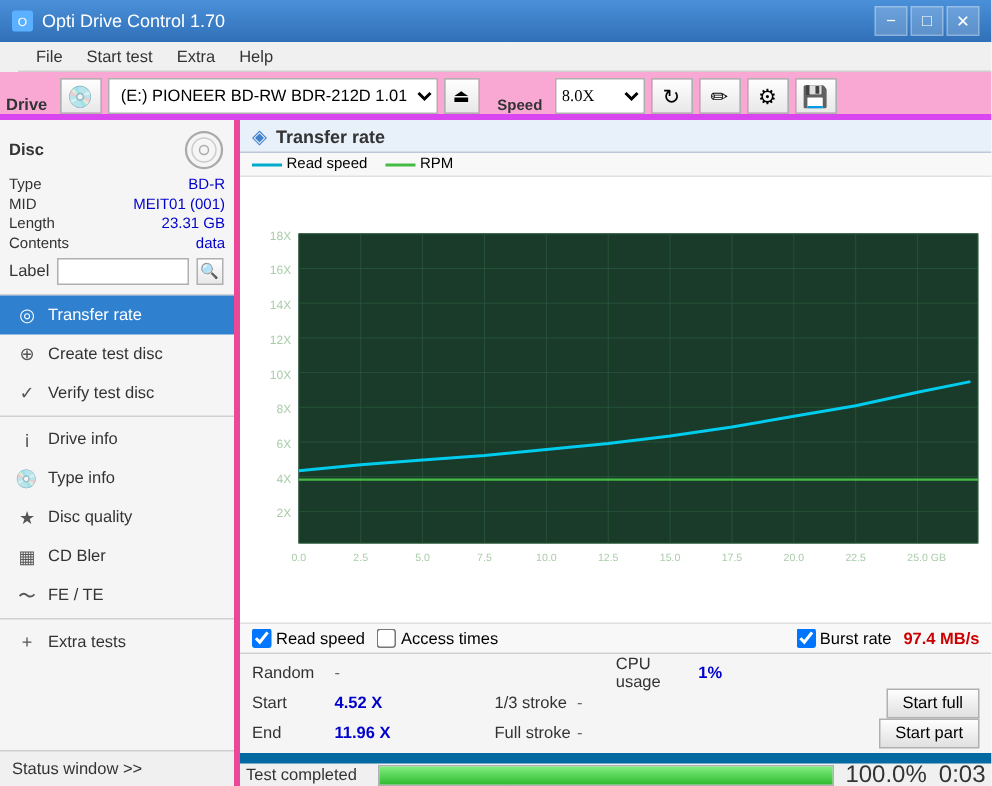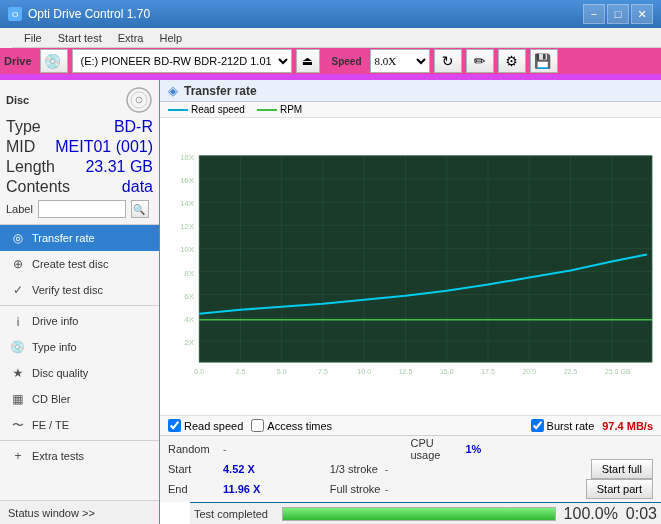--- a/index.html
+++ b/index.html
@@ -10,40 +10,40 @@
     .titlebar-left { display: flex; align-items: center; gap: 6px; }
     .titlebar-icon { width: 14px; height: 14px; background: #5bb0ff; border-radius: 2px; display: flex; align-items: center; justify-content: center; font-size: 8px; color: white; }
     .titlebar-controls { display: flex; gap: 2px; }
     .titlebar-btn { width: 22px; height: 20px; background: rgba(255,255,255,0.2); border: 1px solid rgba(255,255,255,0.3); color: white; font-size: 11px; cursor: pointer; display: flex; align-items: center; justify-content: center; }
 
     
     .menubar { background: #f0f0f0; height: 20px; display: flex; align-items: center; padding: 0 4px; border-bottom: 1px solid #d0d0d0; margin-left: 12px; }
     .menubar-item { padding: 2px 8px; font-size: 11px; cursor: pointer; color: #333; }
 
     
-    .toolbar { background: #ec4899; height: 32px; display: flex; align-items: center; padding: 0 4px; border-bottom: 6px solid #d946ef; gap: 4px; }
+    .toolbar { background: #f9a8d4; height: 32px; display: flex; align-items: flex-end; padding: 0 4px; border-bottom: 4px solid #d946ef; gap: 4px; }
     .toolbar-label { font-size: 11px; font-weight: 600; color: #333; margin-right: 4px; }
     .drive-select { height: 24px; width: 220px; font-size: 11px; border: 1px solid #b0b0b0; background: white; padding: 0 4px; }
     .toolbar-btn { width: 24px; height: 24px; border: 1px solid #b0b0b0; background: linear-gradient(to bottom, #fefefe, #e8e8e8); cursor: pointer; display: flex; align-items: center; justify-content: center; font-size: 12px; }
     .speed-label { font-size: 10px; font-weight: 600; color: #333; margin-left: 8px; margin-right: 4px; }
     .speed-select { height: 24px; width: 60px; font-size: 11px; border: 1px solid #b0b0b0; background: white; font-family: Liberation Serif, serif; }
     .toolbar-icon-btn { width: 28px; height: 24px; border: 1px solid #b0b0b0; background: linear-gradient(to bottom, #fefefe, #e8e8e8); cursor: pointer; display: flex; align-items: center; justify-content: center; font-size: 14px; }
 
     
     .main { display: flex; height: calc(524px - 28px - 20px - 32px); }
 
     
-    .sidebar { width: 160px; min-width: 160px; background: #f5f5f5; border-right: 1px solid #ec4899; display: flex; flex-direction: column; }
+    .sidebar { width: 160px; min-width: 160px; background: #f5f5f5; border-right: 4px solid #ec4899; display: flex; flex-direction: column; }
 
     
     .disc-panel { padding: 6px; border-bottom: 1px solid #d0d0d0; }
     .disc-header { display: flex; align-items: center; justify-content: space-between; margin-bottom: 4px; }
     .disc-label { font-size: 11px; font-weight: 700; color: #333; }
     .disc-icon { width: 28px; height: 28px; display: flex; align-items: center; justify-content: center; }
-    .disc-row { display: flex; justify-content: space-between; font-size: 16px; margin-bottom: 2px; align-items: center; }
+    .disc-row { display: flex; justify-content: space-between; font-size: 10px; margin-bottom: 2px; align-items: center; }
     .disc-key { color: #333; }
     .disc-val { color: #0000cc; }
     .label-row { display: flex; align-items: center; gap: 5px; font-size: 11px; margin-top: 4px; }
     .label-input { width: 88px; height: 18px; border: 1px solid #b0b0b0; font-size: 10px; padding: 0 2px; }
     .label-btn { width: 18px; height: 18px; border: 1px solid #b0b0b0; background: linear-gradient(to bottom, #fefefe, #e8e8e8); cursor: pointer; display: flex; align-items: center; justify-content: center; font-size: 10px; }
 
     
     .nav-item { height: 26px; display: flex; align-items: center; padding: 0 8px 0 10px; cursor: pointer; font-size: 11px; color: #333; gap: 6px; }
     .nav-item.active { background: #3080d0; color: white; }
     .nav-item.active .nav-icon { color: white; }
@@ -79,21 +79,21 @@
     
     .stats-area { border-top: 1px solid #d0d0d0; padding: 3px 8px; background: #f5f5f5; }
     .stats-row { display: flex; align-items: center; height: 20px; font-size: 11px; }
     .stats-col { flex: 1; display: flex; align-items: center; }
     .stats-label { width: 55px; color: #333; }
     .stats-val { color: #0000cc; font-weight: 600; min-width: 45px; }
     .stats-val-dash { color: #666; }
     .stats-btn { margin-left: auto; height: 20px; padding: 0 10px; border: 1px solid #b0b0b0; background: linear-gradient(to bottom, #fefefe, #e0e0e0); font-size: 11px; cursor: pointer; white-space: nowrap; }
 
     
-    .progress-bar-container { height: 22px; display: flex; align-items: center; background: #f0f0f0; border-top: 1px solid #0369a1; padding: 2px 4px; gap: 8px; margin-left: 30px; }
+    .progress-bar-container { height: 22px; display: flex; align-items: center; background: #f0f0f0; border-top: 7px solid #0369a1; padding: 2px 4px; gap: 8px; }
     .progress-track { flex: 1; height: 14px; background: white; border: 1px solid #b0b0b0; position: relative; }
     .progress-fill { height: 100%; background: linear-gradient(to bottom, #80ee80, #30bb30); width: 100%; }
     .progress-text { font-size: 16px; color: #333; white-space: nowrap; }
     .status-text { font-size: 11px; color: #333; white-space: nowrap; min-width: 80px; }
   </style>
 </head>
 <body>
 
 <div class="titlebar">
   <div class="titlebar-left">

